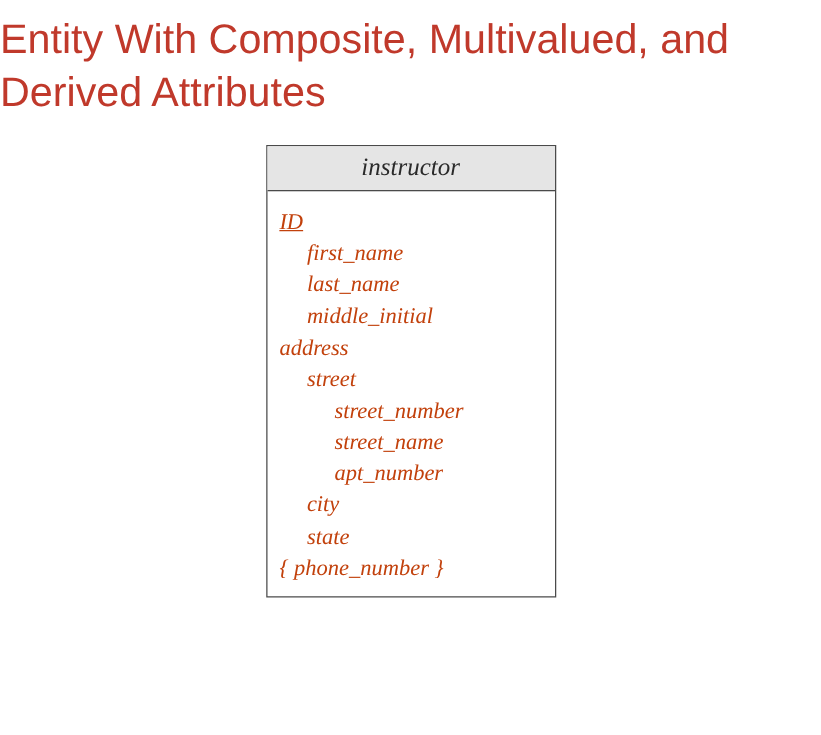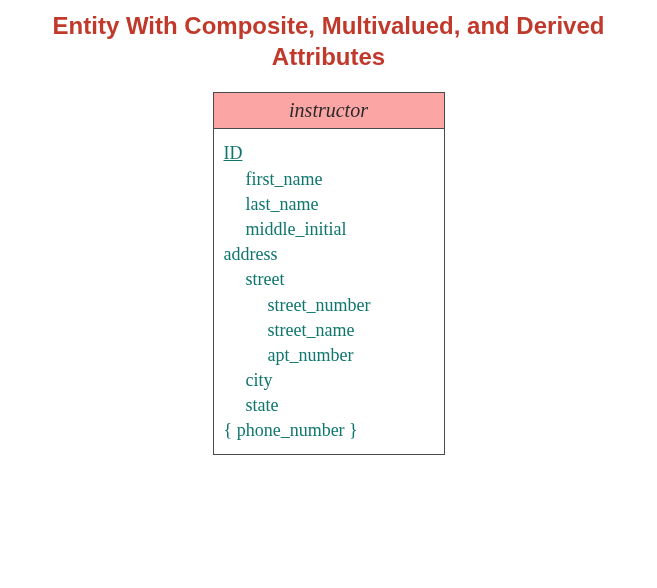--- a/index.html
+++ b/index.html
@@ -10,44 +10,45 @@
     body {
       width: 657px;
       height: 588px;
       background: white;
       font-family: Georgia, 'Times New Roman', serif;
       padding-top: 10px;
     }
     .title {
       color: #c0392b;
       font-family: Arial, Helvetica, sans-serif;
-      font-weight: bold;
-      font-size: 24px;
-      text-align: center;
+      font-weight: normal;
+      font-size: 33px;
+      text-align: left;
       line-height: 1.3;
       margin-bottom: 20px;
     }
     .entity-box {
       width: 232px;
       margin: 0 auto;
       border: 1.5px solid #4a4a4a;
     }
     .entity-header {
-      background: #fca5a5;
+      background: #e5e5e5;
       text-align: center;
       font-style: italic;
       font-size: 20px;
       padding: 6px 0;
       border-bottom: 1.5px solid #4a4a4a;
       color: #2a2a2a;
     }
     .entity-body {
       padding: 12px 10px 10px 10px;
+      font-style: italic;
       font-size: 18px;
-      color: #0f766e;
+      color: #c2410c;
       line-height: 1.4;
     }
     .attr {
       white-space: pre;
     }
     .indent-0 { padding-left: 0; }
     .indent-1 { padding-left: 22px; }
     .indent-2 { padding-left: 44px; }
     .underline { text-decoration: underline; }
   </style>

